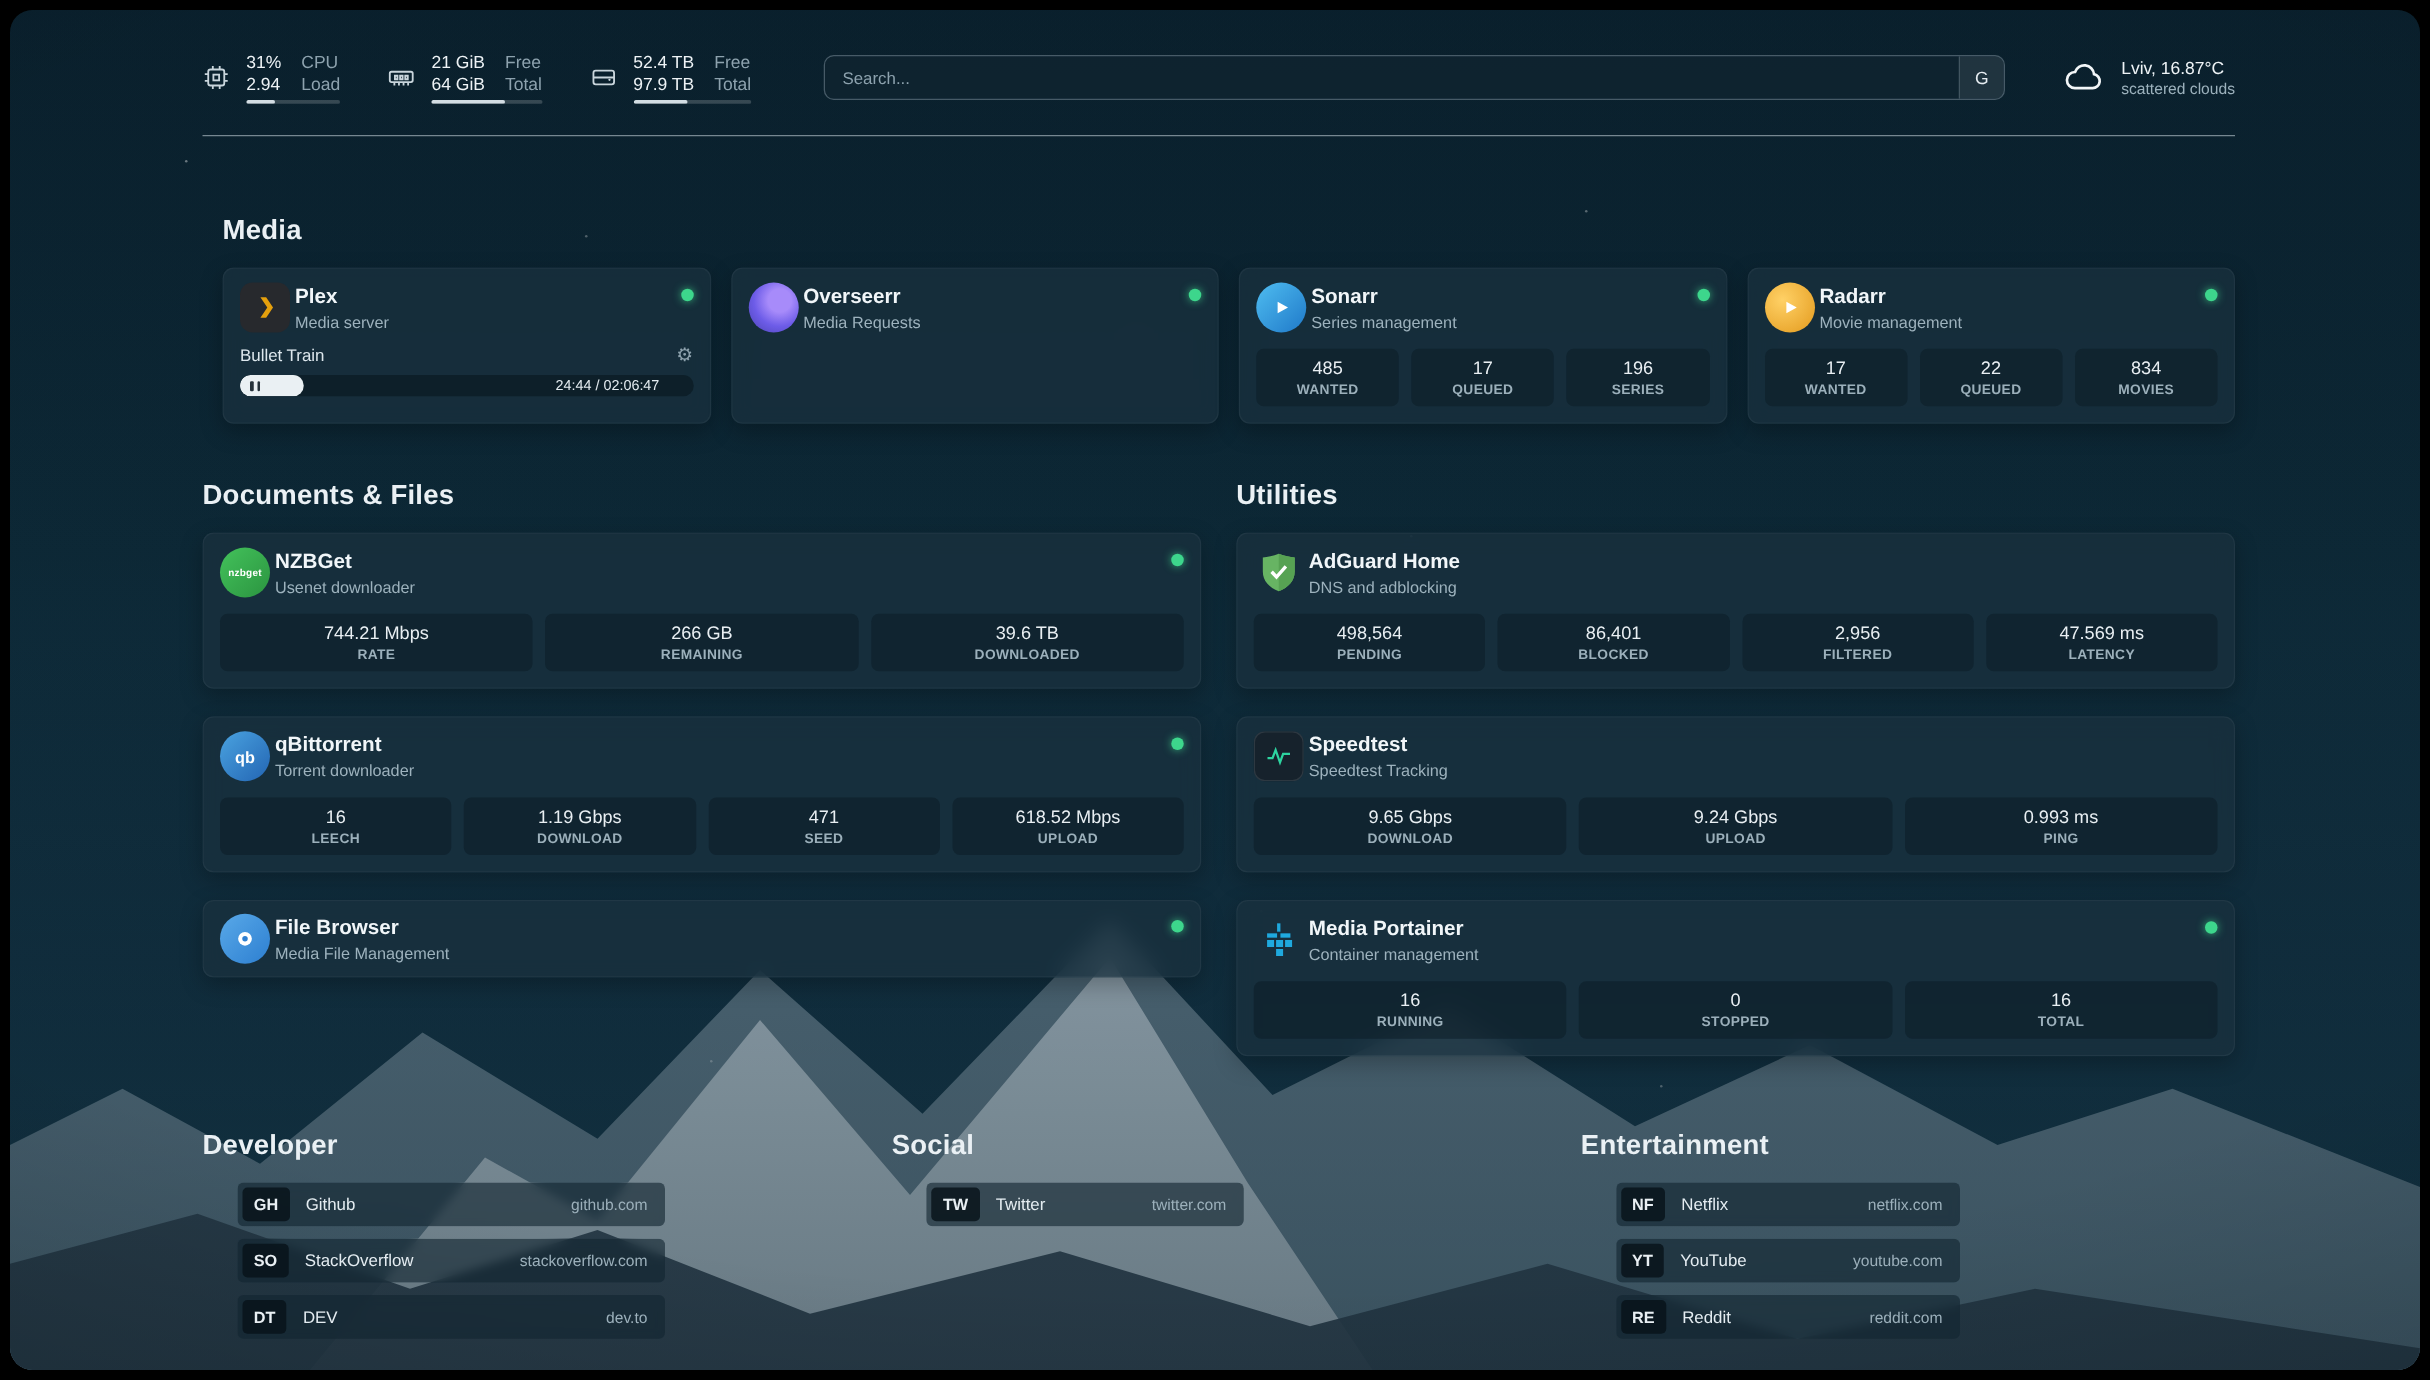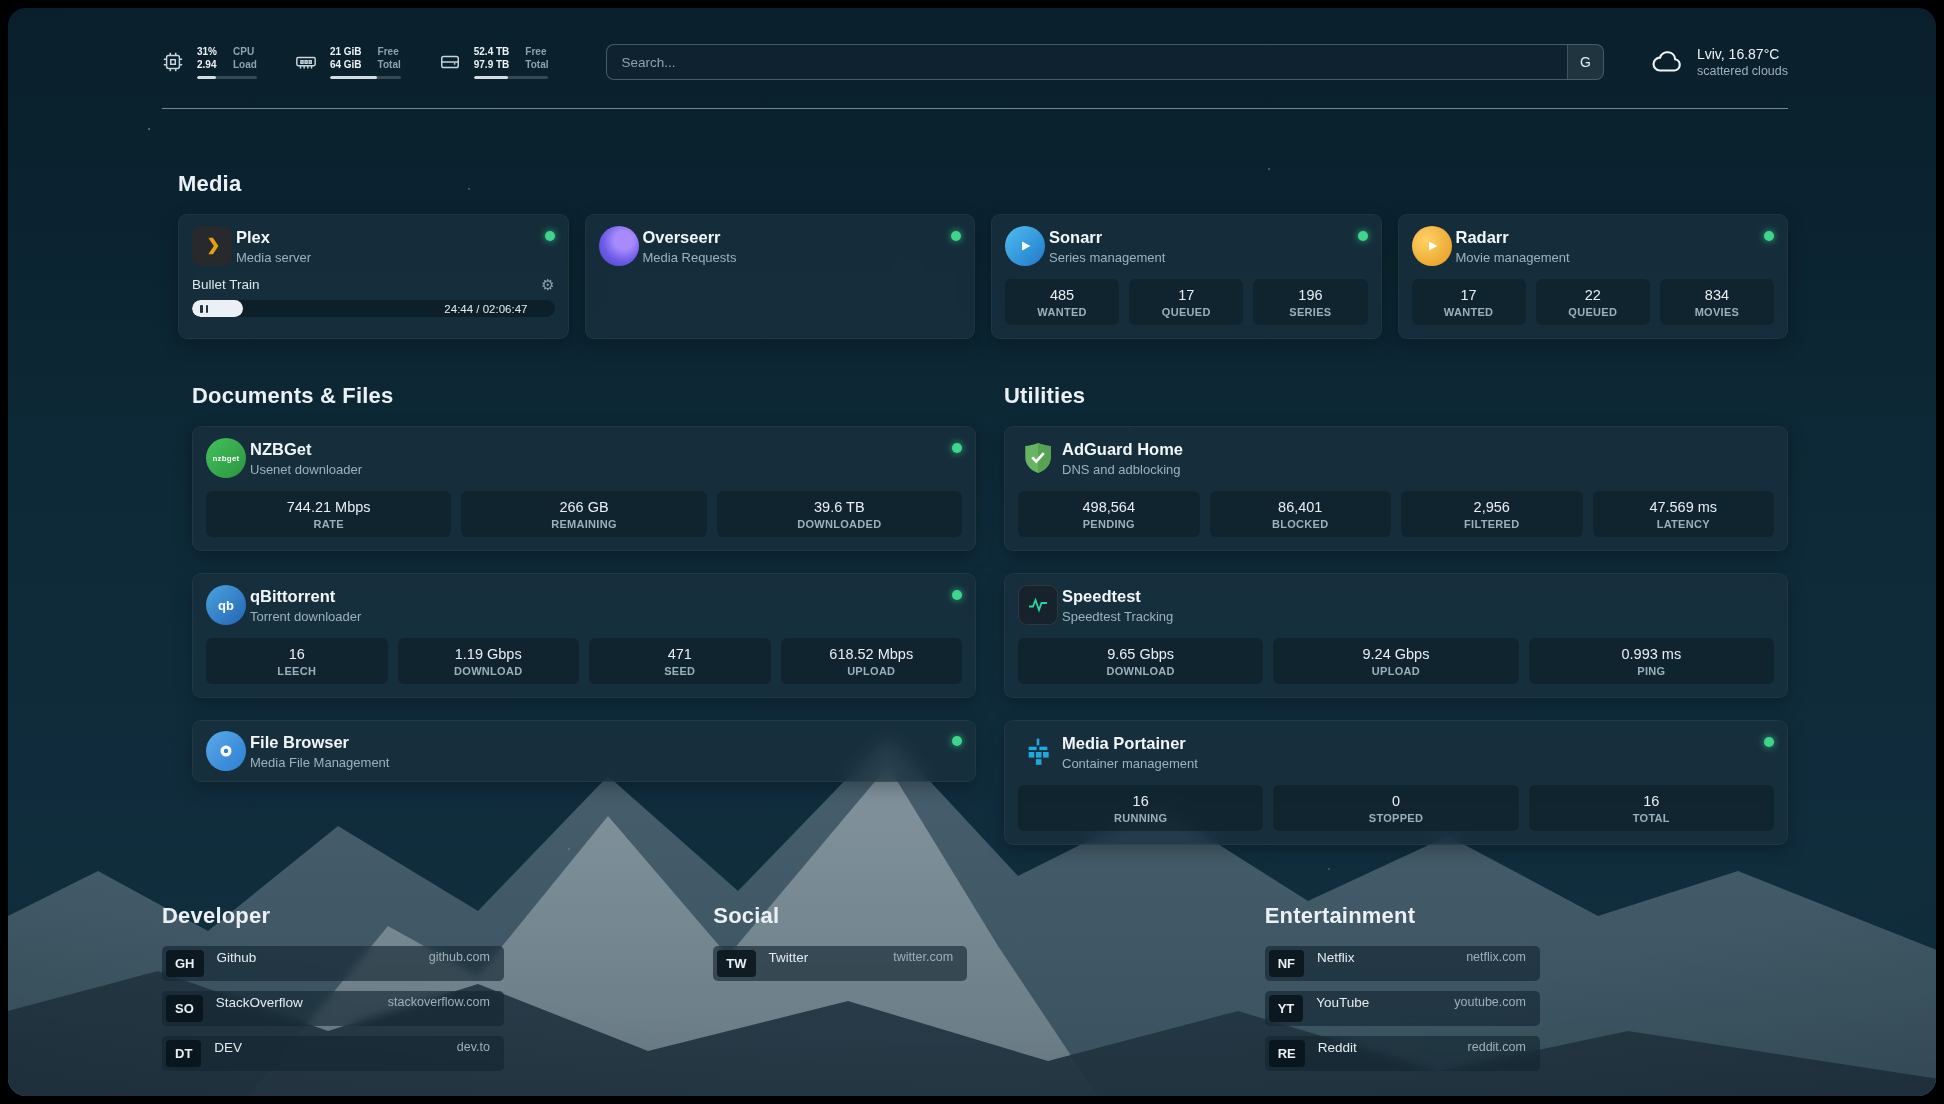--- a/index.html
+++ b/index.html
@@ -23,21 +23,21 @@
       180px 620px rgba(255,255,255,.35), 860px 600px rgba(255,255,255,.3), 1560px 640px rgba(255,255,255,.3),
       420px 720px rgba(255,255,255,.3), 1180px 740px rgba(255,255,255,.35), 60px 460px rgba(255,255,255,.3); }
 
   .page { position:relative; z-index:2; height:100%; padding:26px 148px 0 154px; }
 
   
   .topbar { display:flex; align-items:center; height:56px; }
   .stat-widget { display:flex; align-items:center; gap:13px; margin-right:38px; }
   .sw-icon { color:#c9d5dc; display:flex; }
   .sw-body { display:flex; flex-direction:column; gap:5px; }
-  .sw-rows { display:grid; grid-template-columns:auto auto; column-gap:16px; row-gap:2px; font-size:10px; line-height:1.15;font-weight:bold; }
+  .sw-rows { display:grid; grid-template-columns:auto auto; column-gap:16px; row-gap:2px; font-size:14px; line-height:1.15; }
   .sw-val { color:#eef3f6; }
   .sw-lab { color:#8da2ae; }
   .sw-bar { height:3px; background:rgba(255,255,255,.18); border-radius:2px; overflow:hidden; }
   .sw-bar i { display:block; height:100%; background:#d3dde3; border-radius:2px; }
 
   .searchbox { flex:1; display:flex; align-items:stretch; height:36px; margin:0 46px 0 20px;
     background:rgba(16,37,49,.66); border:1px solid rgba(165,185,197,.38); border-radius:8px; overflow:hidden; }
   .searchbox input { flex:1; background:transparent; border:0; outline:none; padding:0 14px;
     color:#e6edf2; font-size:13.5px; font-family:"Liberation Sans", sans-serif; }
   .searchbox input::placeholder { color:#8da2ae; }
@@ -77,29 +77,29 @@
   .np { margin-top:11px; }
   .np-row1 { display:flex; justify-content:space-between; align-items:center; font-size:13.5px; color:#dde7ed; }
   .np-gear { color:#8da1ad; font-size:15px; line-height:1; cursor:pointer; }
   .np-bar { margin-top:8px; position:relative; height:17px; border-radius:9px; background:rgba(8,20,28,.55); overflow:hidden; }
   .np-fill { position:absolute; left:0; top:0; bottom:0; border-radius:9px; background:#eaf0f3;
     display:flex; align-items:center; padding-left:8px; }
   .pause { display:inline-flex; gap:3px; cursor:pointer; }
   .pause i { width:2.5px; height:8px; background:#25313a; border-radius:1px; }
   .np-time { position:absolute; right:27px; top:50%; transform:translateY(-50%); font-size:11.5px; color:#e3ebf0; }
 
-  .cols { display:grid; grid-template-columns:1fr 1fr; column-gap:28px; margin-top:44px;margin-left:30px; }
+  .cols { display:grid; grid-template-columns:1fr 1fr; column-gap:28px; margin-top:44px; }
   .col-stack { display:flex; flex-direction:column; gap:22px; }
   .card.slim { padding:11px 14px; }
 
   
   .bm-grid { display:grid; grid-template-columns:repeat(3,1fr); column-gap:28px; margin-top:58px; }
   .bm-list { display:flex; flex-direction:column; gap:10px; width:max-content; min-width:250px; }
-  .bm-row { display:flex; align-items:flex-start; gap:13px; background:rgba(17,37,49,.62); border-radius:5px; padding:4px;
-    backdrop-filter:blur(4px); cursor:pointer; }
+  .bm-row { display:flex; align-items:center; gap:13px; background:rgba(17,37,49,.62); border-radius:5px; padding:4px;
+    backdrop-filter:blur(4px); cursor:pointer;margin-left:28px; }
   .bm-abbr { background:rgba(7,18,26,.82); color:#e9eff3; font-size:13px; font-weight:600; border-radius:4px;
     padding:6px 9px; min-width:22px; text-align:center; }
   .bm-name { font-size:13.5px; color:#e4ecf1; white-space:nowrap; }
   .bm-url { margin-left:auto; padding:0 10px 0 72px; color:#9cb0bb; font-size:12.5px; white-space:nowrap; }
 
   
   .ic-plex { background:#27292d; }
   .ic-overseerr { border-radius:50%; background:radial-gradient(circle at 62% 36%, #a78bfa 0 26%, #6d5ce8 58%, #4a42b0 100%); }
   .ic-sonarr { border-radius:50%; background:linear-gradient(135deg,#4fbdf0,#1f79c9); }
   .ic-radarr { border-radius:50%; background:radial-gradient(circle at 35% 35%, #ffd166, #e39a1d); }

